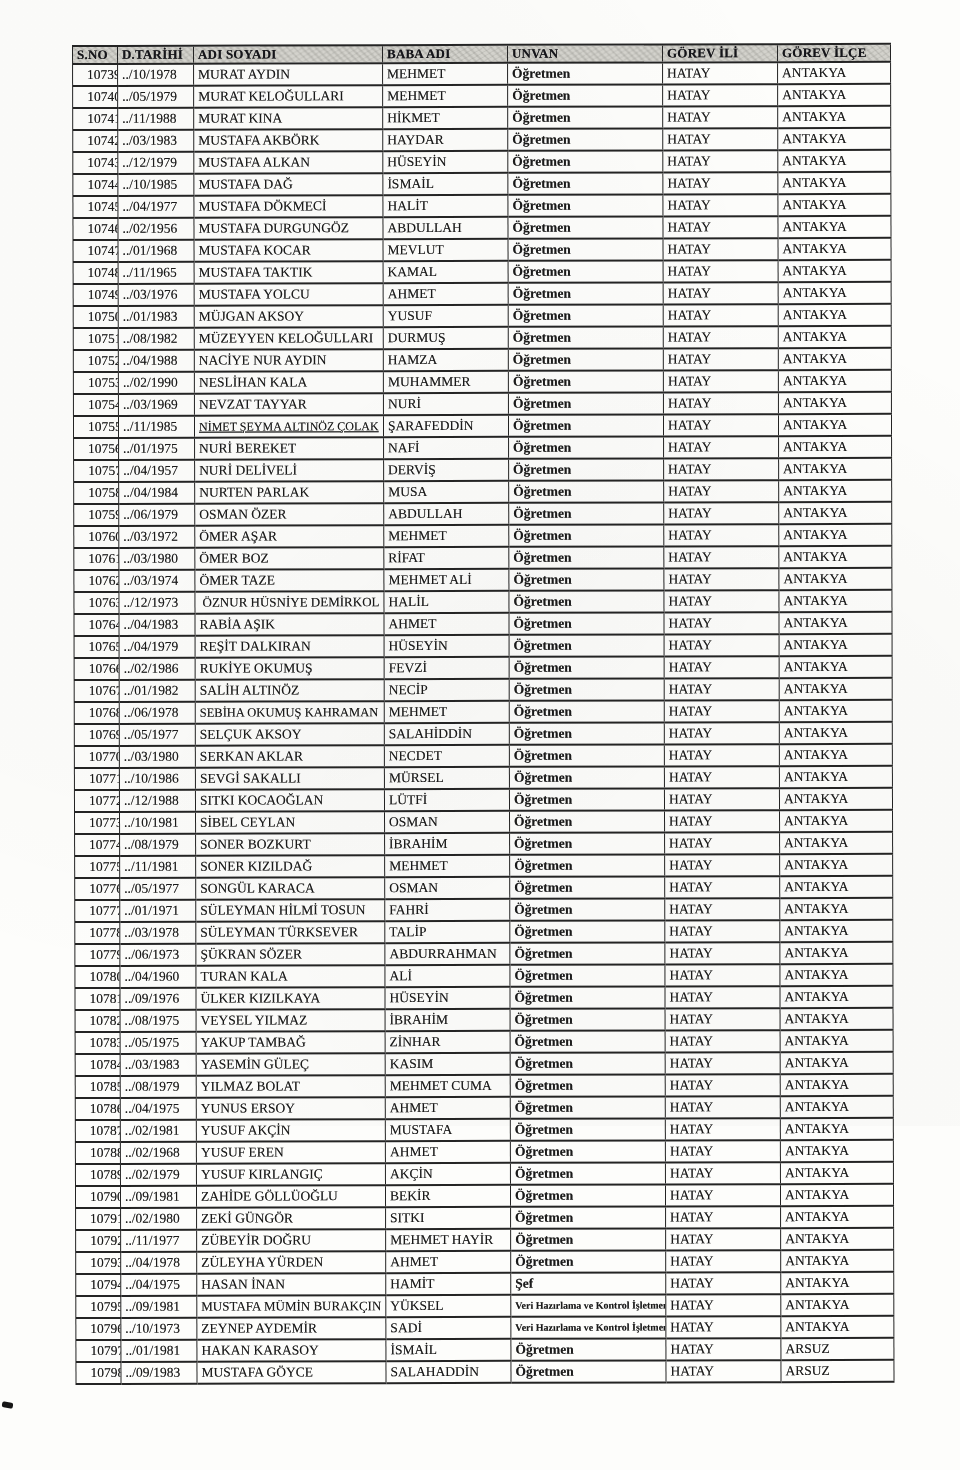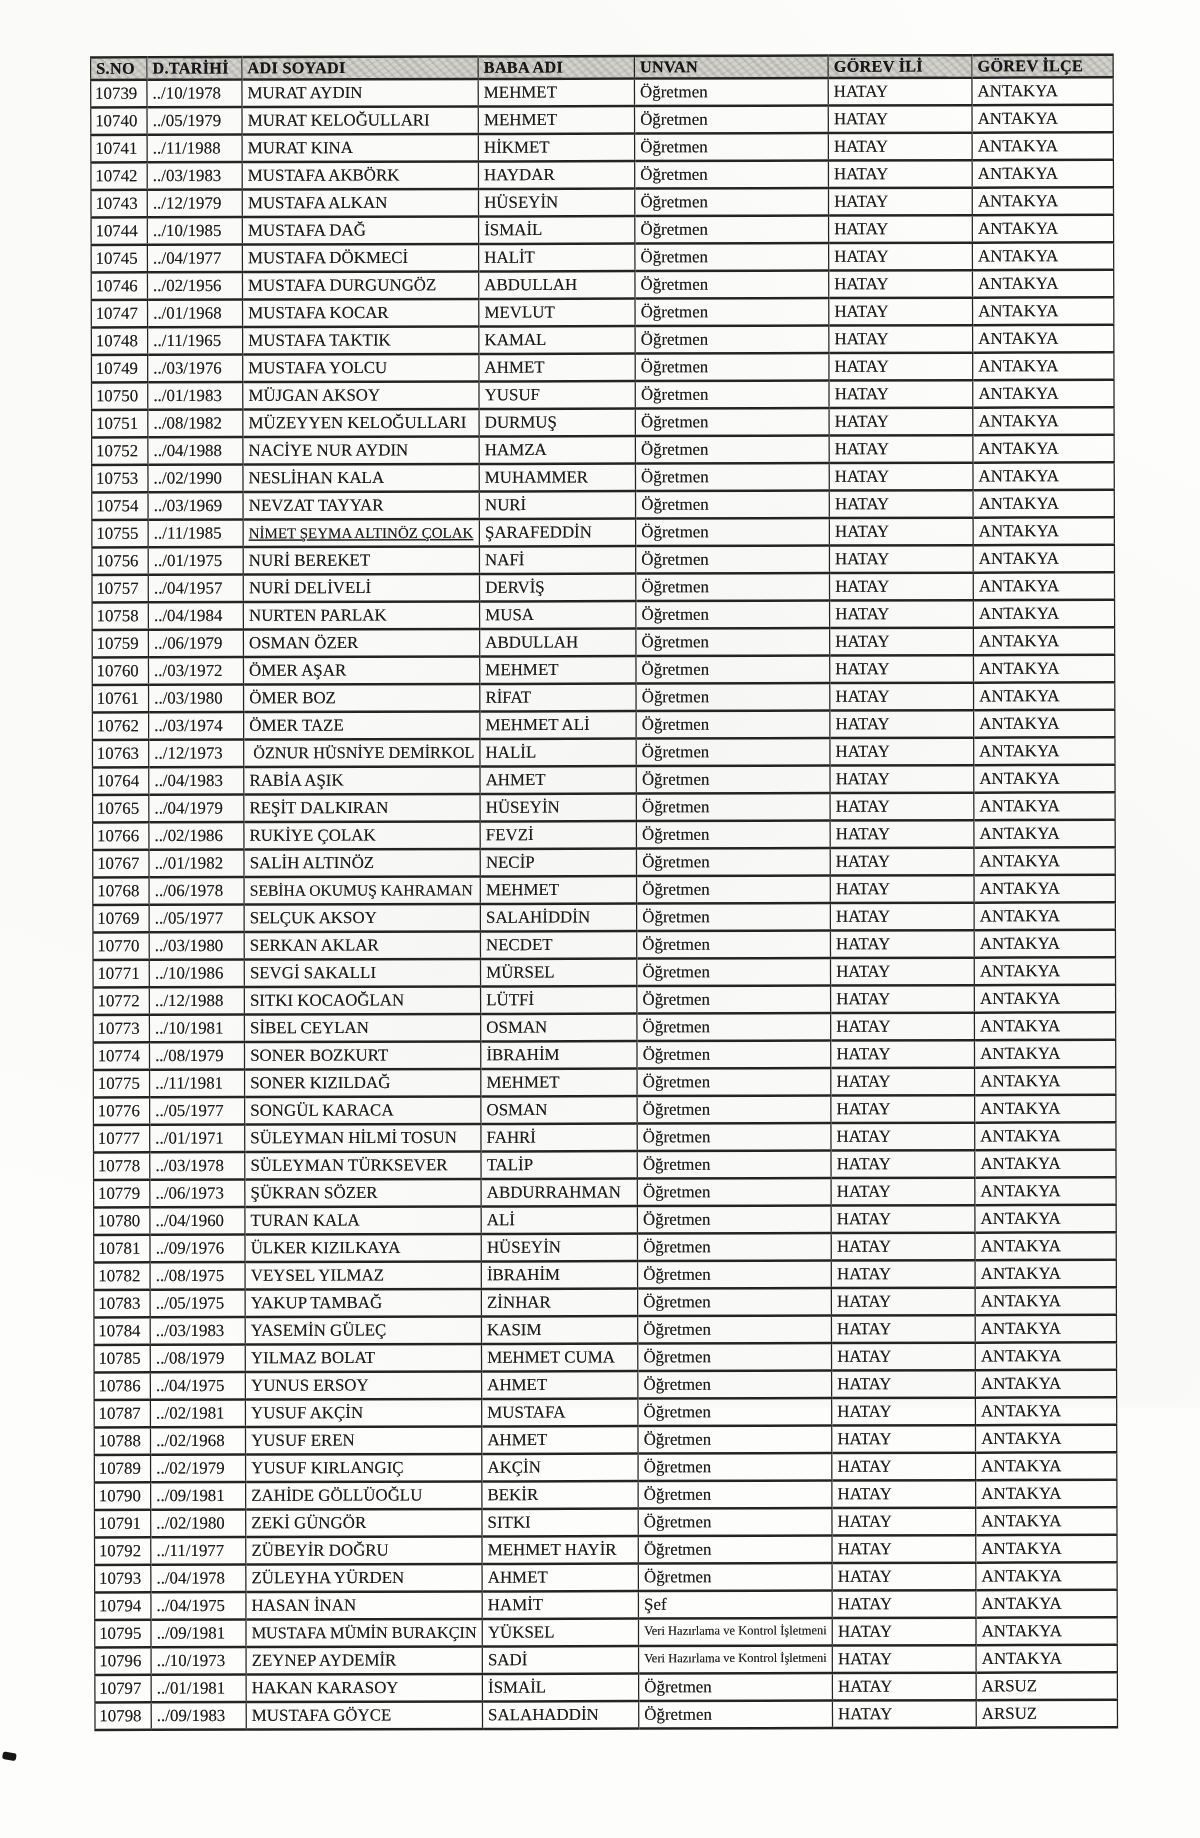--- a/index.html
+++ b/index.html
@@ -50,22 +50,22 @@
       repeating-linear-gradient(45deg, rgba(110,110,104,.20) 0 2px, rgba(255,255,255,0) 2px 5px),
       repeating-linear-gradient(-30deg, rgba(100,100,95,.14) 0 1px, rgba(255,255,255,0) 1px 4px);
     text-shadow:0 0 .5px rgba(0,0,0,.55);
   }
   td{
     height:20px;
     line-height:20px;
     font-size:13.5px;
     text-shadow:0 0 .45px rgba(10,10,10,.5);
   }
-  td.c0{padding-left:3px;}
-  td.c4{font-weight:normal;}
+  td.c0{padding-left:14px;}
+  td.c4{font-weight:bold;}
   .artifact{
     position:absolute;
     background:#161616;
     border-radius:2px;
   }
   .artifact-1{left:2px;top:1402px;width:11px;height:6px;transform:rotate(10deg);}
 </style>
 </head>
 <body>
 
@@ -332,21 +332,21 @@
             <td class="c1">../04/1979</td>
             <td class="c2">REŞİT DALKIRAN</td>
             <td class="c3">HÜSEYİN</td>
             <td class="c4">Öğretmen</td>
             <td class="c5">HATAY</td>
             <td class="c6">ANTAKYA</td>
           </tr>
           <tr>
             <td class="c0">10766</td>
             <td class="c1">../02/1986</td>
-            <td class="c2">RUKİYE ÇOLAK</td>
+            <td class="c2">RUKİYE OKUMUŞ</td>
             <td class="c3">FEVZİ</td>
             <td class="c4">Öğretmen</td>
             <td class="c5">HATAY</td>
             <td class="c6">ANTAKYA</td>
           </tr>
           <tr>
             <td class="c0">10767</td>
             <td class="c1">../01/1982</td>
             <td class="c2">SALİH ALTINÖZ</td>
             <td class="c3">NECİP</td>

